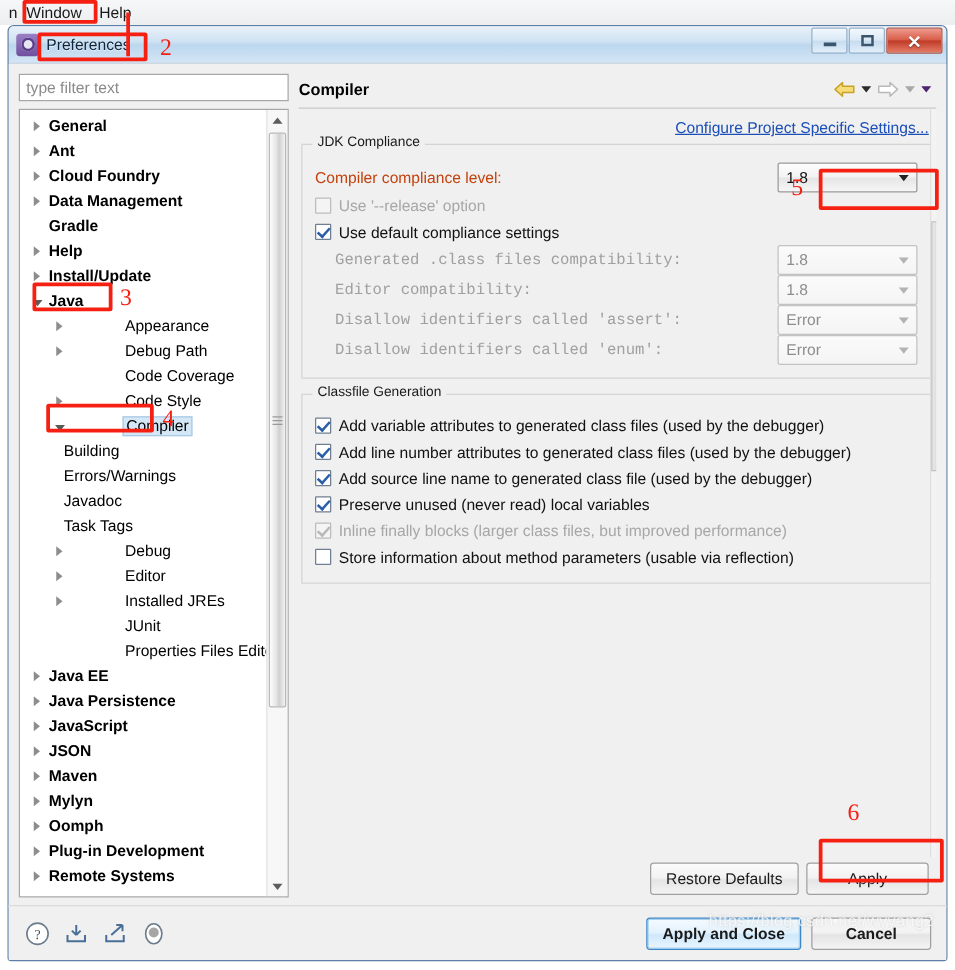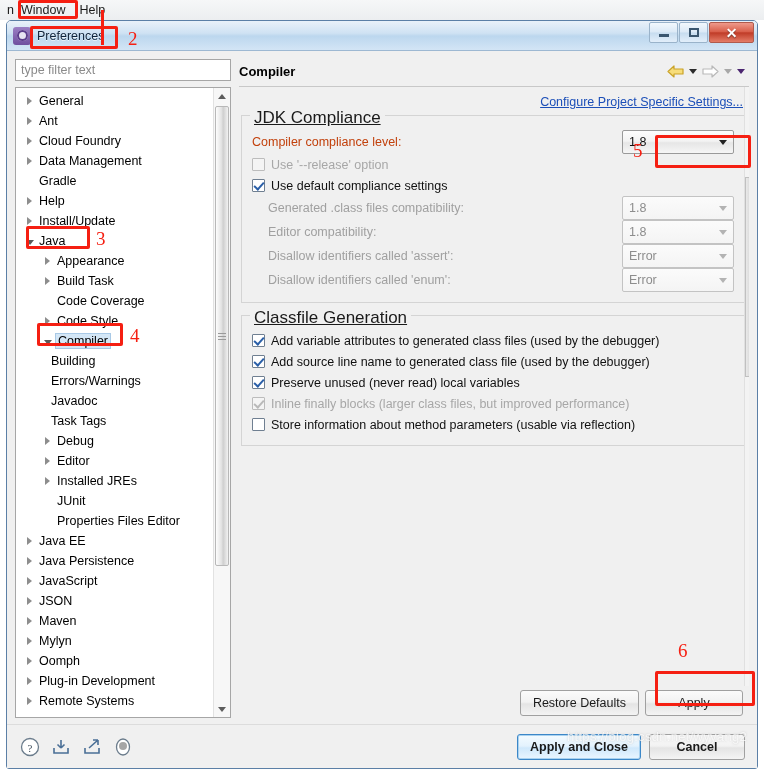--- a/index.html
+++ b/index.html
@@ -105,22 +105,22 @@
   .arrow-expanded {
     width:0;height:0;border-top:5px solid #5a5a5a;
     border-left:4px solid transparent;border-right:4px solid transparent;
     margin-top:3px;
   }
   .tree-label { padding: 0 2px; }
   .tree-row.selected .tree-label {
     background: #d4e7f7; border: 1px solid #a9c9e6; padding: 0 2px;
     margin: -1px 0;
   }
-  .indent1 { padding-left: 6px; }
-  .indent2 { padding-left: 24px; }
+  .indent1 { padding-left: 6px; font-weight: bold; }
+  .indent2 { padding-left: 24px; gap: 43px; }
   .indent3 { padding-left: 18px; }
 
   .vscroll {
     position: absolute; right: 0; top: 0; width: 17px; bottom: 0;
     background: #f7f7f7; border-left: 1px solid #e2e2e2;
   }
   .vs-btn { height: 16px; display:flex; align-items:center; justify-content:center; }
   .vs-up { width:0;height:0;border-bottom:5px solid #5d5d5d;border-left:4px solid transparent;border-right:4px solid transparent;}
   .vs-down { width:0;height:0;border-top:5px solid #5d5d5d;border-left:4px solid transparent;border-right:4px solid transparent;}
   .vs-thumb {
@@ -149,26 +149,26 @@
   .cfg-link {
     text-align: right; padding: 4px 6px 6px 0;
     font-size: 12.5px; color: #1c4fb8; text-decoration: underline; cursor: pointer;
   }
   .group {
     border: 1px solid #d4d4d4; margin: 0 4px 12px 2px; position: relative;
     padding: 14px 10px 10px 10px; background: transparent;
   }
   .group-title {
     position: absolute; top: -8px; left: 8px; background: #f0f0f0;
-    padding: 0 4px; font-size: 17px; color: #1a1a1a; text-decoration: underline;
+    padding: 0 4px; font-size: 11px; color: #1a1a1a;
   }
   .frow { display: flex; align-items: center; height: 24px; }
   .frow .lbl { flex: 1; font-size: 12.5px; color: #c2410c; }
   .frow.disabled .lbl { color: #a0a0a0; }
-  .frow .lbl.indent { padding-left: 16px; }
+  .frow .lbl.indent { padding-left: 16px; font-family: Liberation Mono, monospace; }
 
   .combo {
     width: 112px; height: 24px; border: 1px solid #9a9a9a; border-radius: 2px;
     background: linear-gradient(to bottom,#fdfdfd 0%,#f3f3f3 46%,#e6e6e6 54%,#f6f6f6 100%);
     display: flex; align-items: center; justify-content: space-between;
     padding: 0 6px; font-size: 12.5px; color: #111; flex: none;
   }
   .combo.disabled { color: #8d8d8d; border-color:#c3c3c3;
     background: linear-gradient(to bottom,#fbfbfb,#f4f4f4); }
   .combo .cv { line-height: 1; }
@@ -335,21 +335,21 @@
                 <div class="tree-row indent2">
                   <span class="tw">
                     <span class="arrow-collapsed"></span>
                   </span>
                   <span class="tree-label">Appearance</span>
                 </div>
                 <div class="tree-row indent2">
                   <span class="tw">
                     <span class="arrow-collapsed"></span>
                   </span>
-                  <span class="tree-label">Build Task</span>
+                  <span class="tree-label">Debug Path</span>
                 </div>
                 <div class="tree-row indent2">
                   <span class="tw"></span>
                   <span class="tree-label">Code Coverage</span>
                 </div>
                 <div class="tree-row indent2">
                   <span class="tw">
                     <span class="arrow-collapsed"></span>
                   </span>
                   <span class="tree-label">Code Style</span>
@@ -553,20 +553,24 @@
                   </div>
                 </div>
             </div>
 
             <div class="group">
               <div class="group-title">Classfile Generation</div>
               <div id="classfile-rows">
                   <div class="cbrow">
                     <span class="cb checked"></span>
                     <span class="cbtext">Add variable attributes to generated class files (used by the debugger)</span>
+                  </div>
+                  <div class="cbrow">
+                    <span class="cb checked"></span>
+                    <span class="cbtext">Add line number attributes to generated class files (used by the debugger)</span>
                   </div>
                   <div class="cbrow">
                     <span class="cb checked"></span>
                     <span class="cbtext">Add source line name to generated class file (used by the debugger)</span>
                   </div>
                   <div class="cbrow">
                     <span class="cb checked"></span>
                     <span class="cbtext">Preserve unused (never read) local variables</span>
                   </div>
                   <div class="cbrow">

